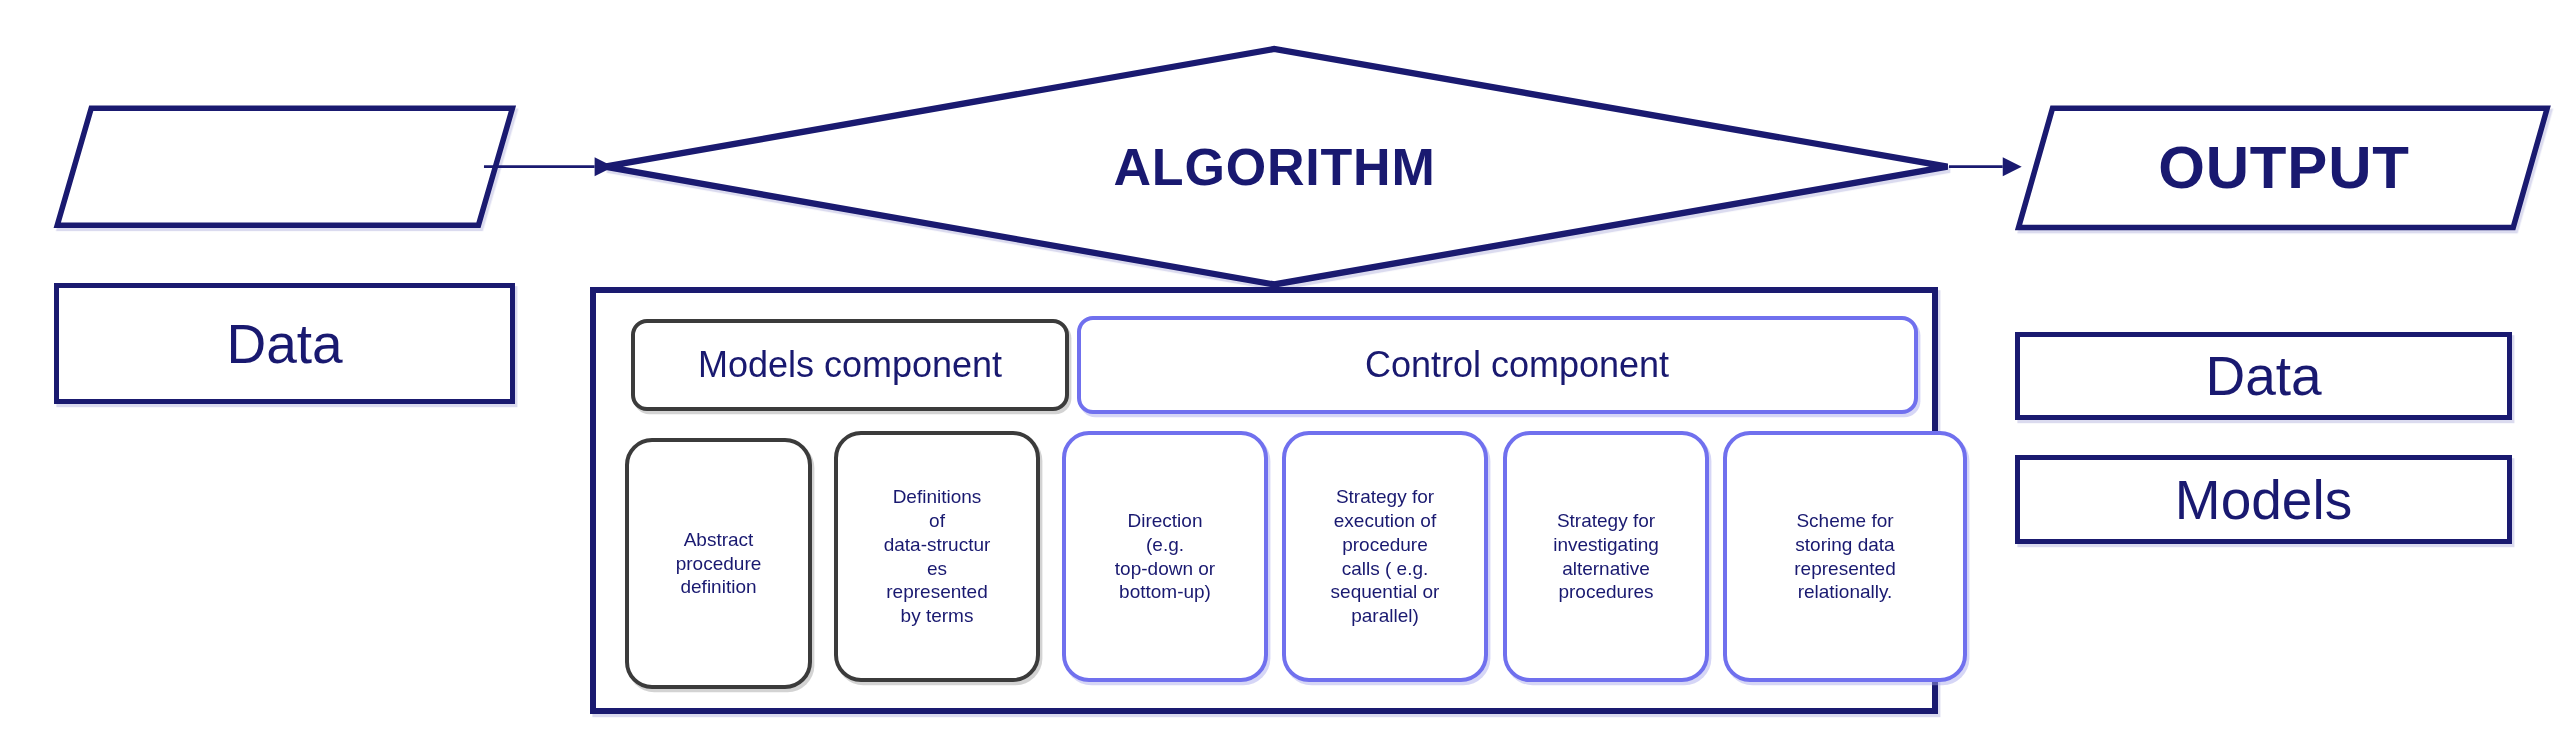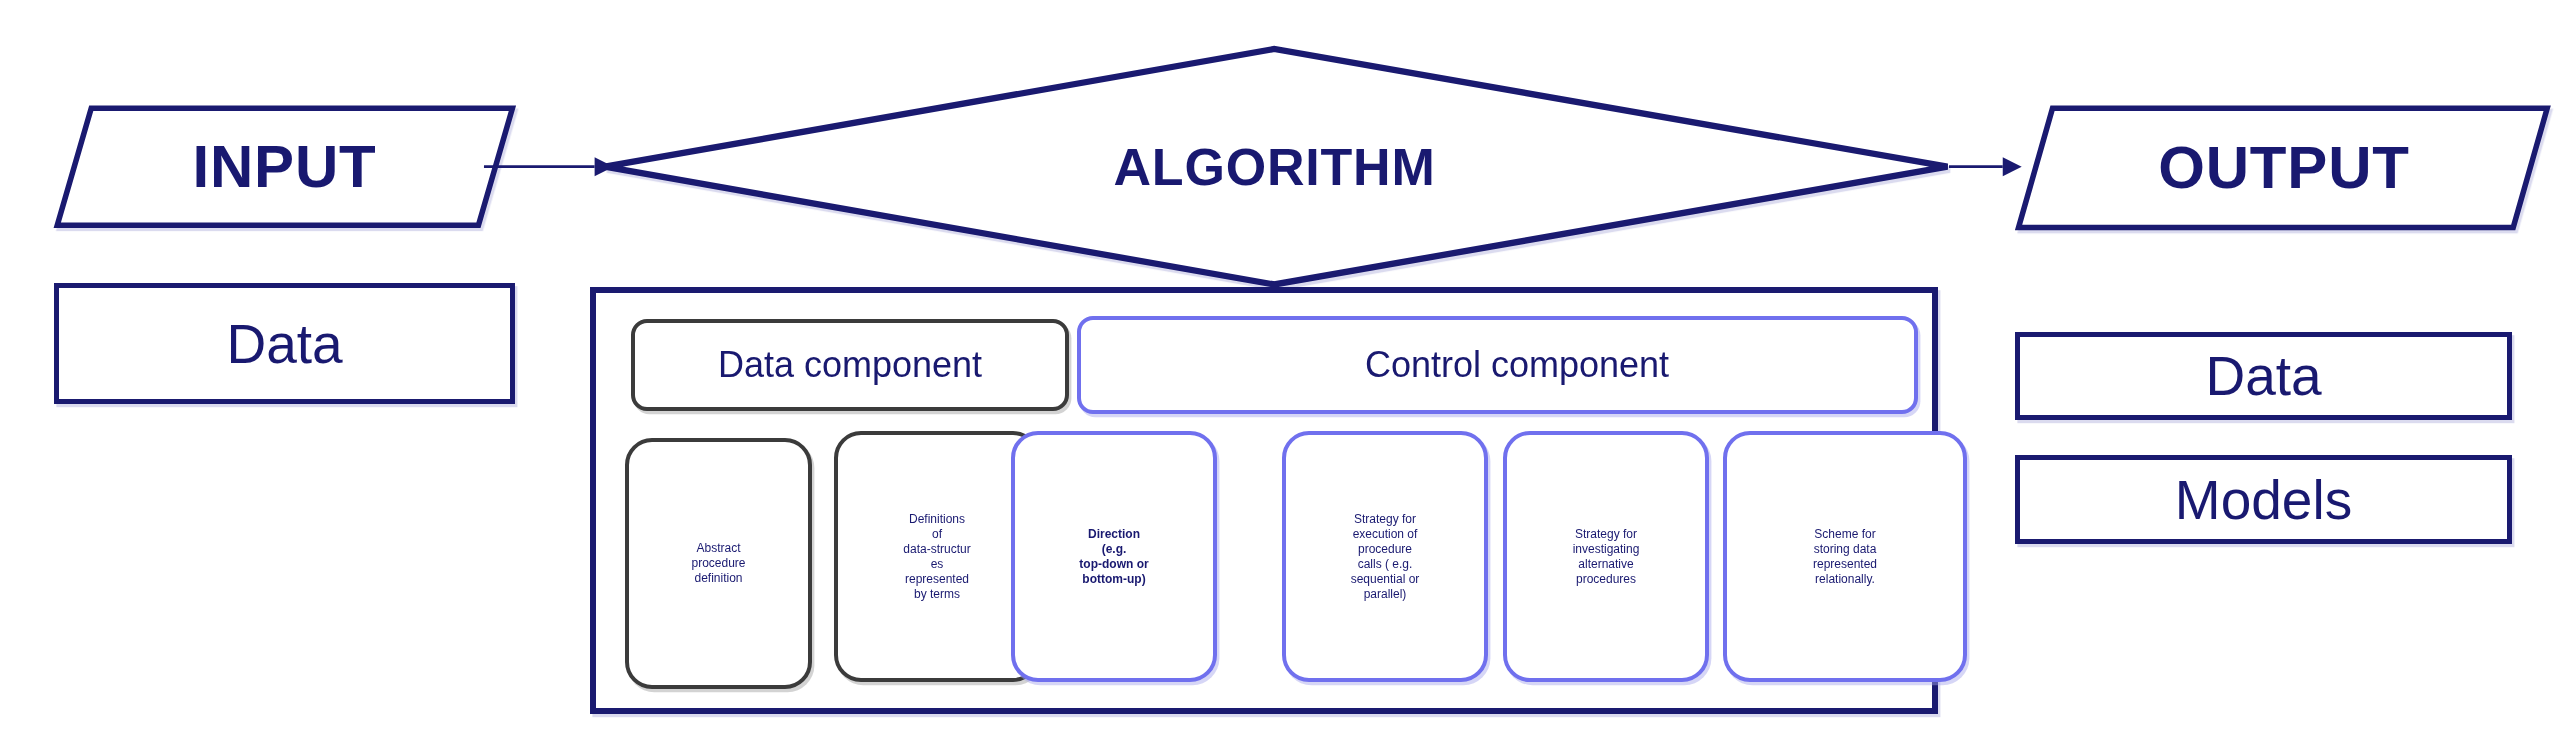--- a/index.html
+++ b/index.html
@@ -31,58 +31,57 @@
     border:6.3px solid var(--c-navy,#1a1a70);
     box-shadow:2.4px 3.2px 0 0 rgba(175,175,220,.45);
   }
   .rounded{
     position:absolute;box-sizing:border-box;background:#fff;
     display:flex;align-items:center;justify-content:center;text-align:center;
   }
   .hdr{font-size:36px;border-radius:16px;}
   .gray-border{border:4.7px solid var(--c-gray,#3b3b3b);box-shadow:2.4px 3.2px 0 0 rgba(130,130,130,.35);}
   .blue-border{border:4.7px solid var(--c-blue,#7070ee);box-shadow:2.4px 3.2px 0 0 rgba(165,165,235,.45);padding-left:39px;}
-  .small-box{font-size:12px;line-height:1.25;white-space:pre-line;border-radius:27px;padding:6.3px;}
+  .small-box{font-size:19px;line-height:1.25;white-space:pre-line;border-radius:27px;padding:6.3px;}
 </style>
 </head>
 <body>
 
 <div class="canvas">
 
   <svg class="shape-layer" viewBox="0 0 3259 939" xmlns="http://www.w3.org/2000/svg">
     <path class="shape para" d="M 72 285 L 115 137 L 648 137 L 605 285 Z"></path>
     <path class="shape diamond" d="M 765 211 L 1612 62 L 2464 211 L 1612 360 Z"></path>
     <path class="shape para" d="M 2554 288 L 2597 137 L 3223 137 L 3180 288 Z"></path>
     <line class="flowline" x1="612" y1="211" x2="752" y2="211"></line>
     <polygon class="arrowhead" points="752,199 776,211 752,223"></polygon>
     <line class="flowline" x1="2466" y1="211" x2="2534" y2="211"></line>
     <polygon class="arrowhead" points="2534,199 2558,211 2534,223"></polygon>
   </svg>
 
-  <div class="lbl io-label" style="left:71px;top:108px;width:427px;height:117px;">INPUT</div>
   <div class="lbl io-label" style="left:2055px;top:108px;width:458px;height:119px;">OUTPUT</div>
   <div class="lbl alg-label" style="left:998px;top:127px;width:553px;height:79px;">ALGORITHM</div>
 
   <div class="rect big-text" style="left:54px;top:283px;width:461px;height:121px;">Data</div>
 
   <div class="container-box" style="left:590px;top:287px;width:1348px;height:427px;"></div>
 
-  <div class="rounded hdr gray-border" style="left:631px;top:319px;width:438px;height:92px;">Data component</div>
+  <div class="rounded hdr gray-border" style="left:631px;top:319px;width:438px;height:92px;">Models component</div>
   <div class="rounded hdr blue-border" style="left:1077px;top:316px;width:841px;height:98px;">Control component</div>
 
   <div class="rounded small-box gray-border" style="left:613px;top:438px;width:187px;height:251px;margin-left:12px;">Abstract
 procedure
 definition</div>
   <div class="rounded small-box gray-border" style="left:834px;top:431px;width:206px;height:251px;">Definitions
 of
 data-structur
 es
 represented
 by terms</div>
-  <div class="rounded small-box blue-border" style="left:1011px;top:431px;width:206px;height:251px;font-weight:bold;">Direction
+  <div class="rounded small-box blue-border" style="left:1062px;top:431px;width:206px;height:251px;">Direction
 (e.g.
 top-down or
 bottom-up)</div>
   <div class="rounded small-box blue-border" style="left:1282px;top:431px;width:206px;height:251px;">Strategy for
 execution of
 procedure
 calls ( e.g.
 sequential or
 parallel)</div>
   <div class="rounded small-box blue-border" style="left:1503px;top:431px;width:206px;height:251px;">Strategy for

